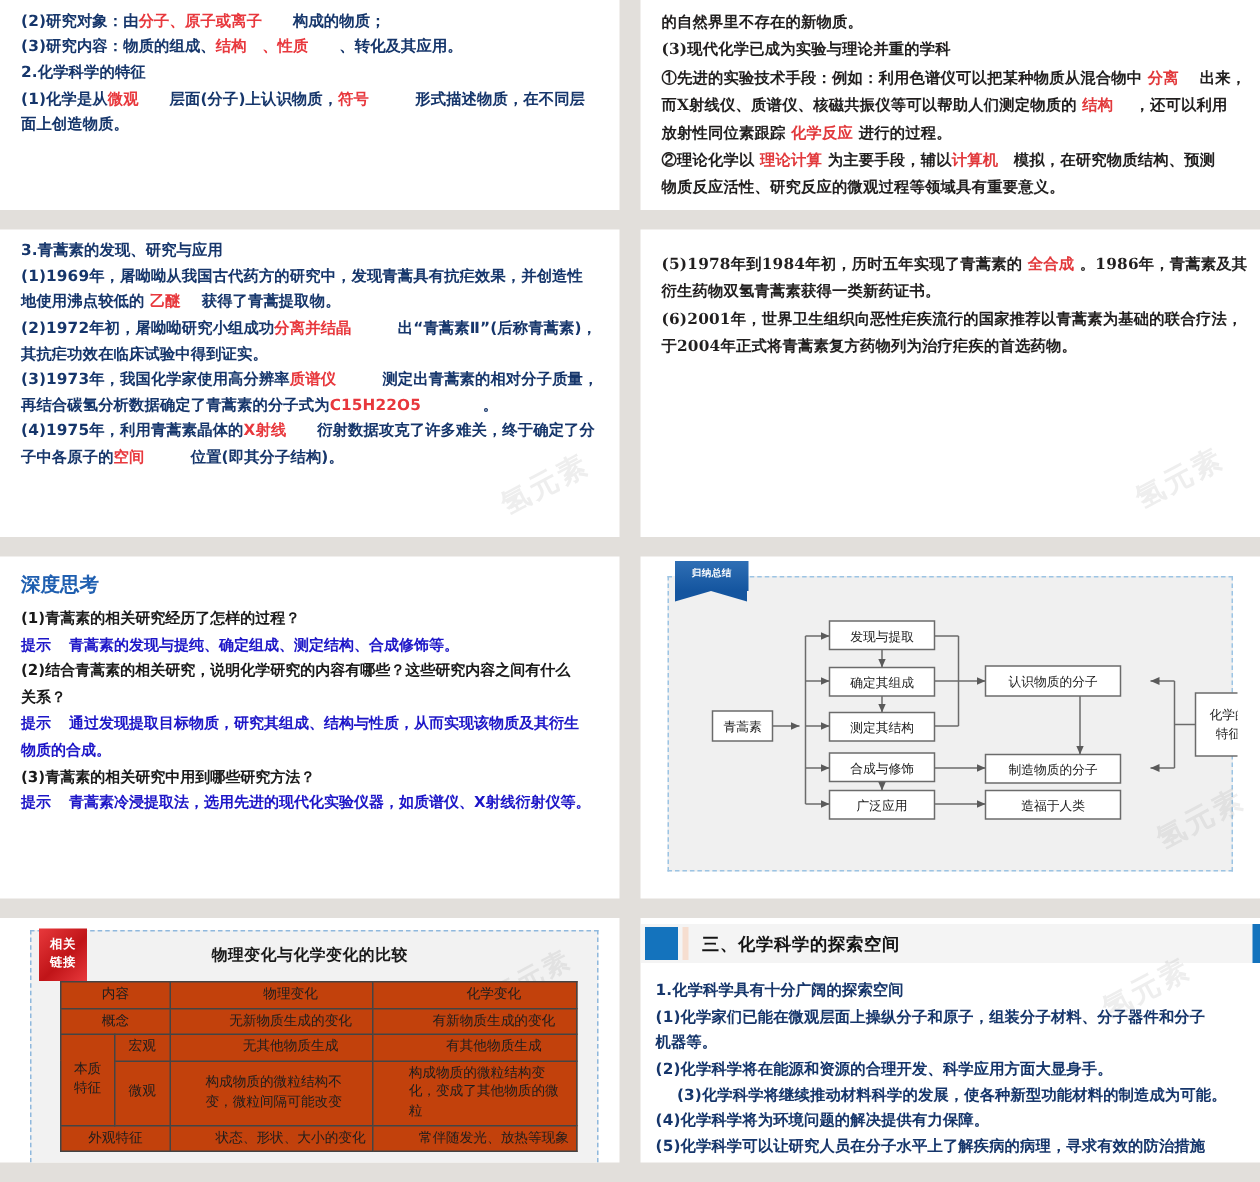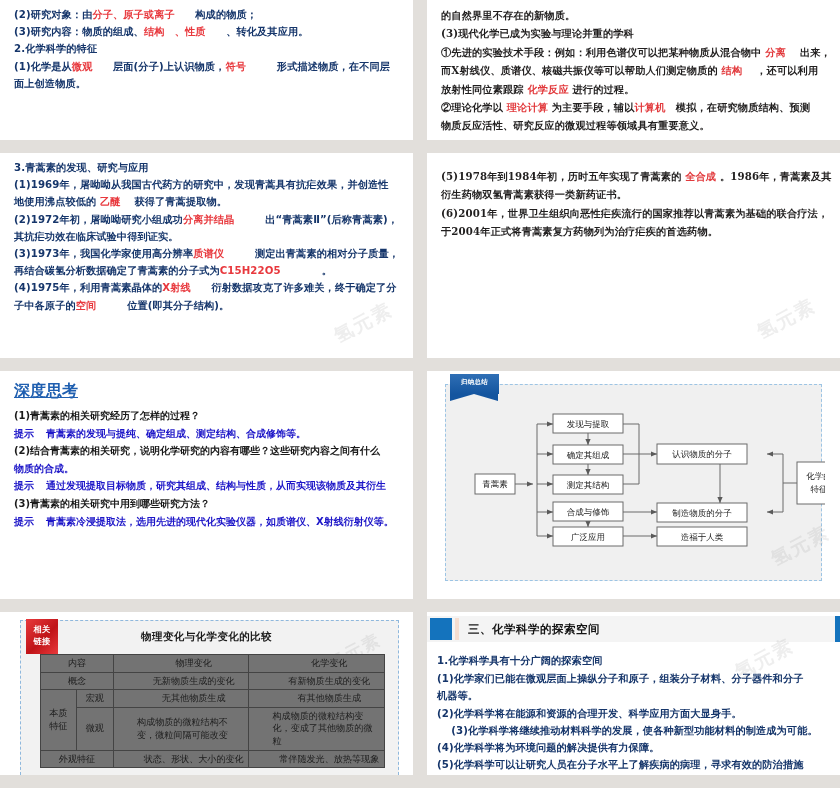--- a/index.html
+++ b/index.html
@@ -53,24 +53,23 @@
     line-height: 18.6px;
     color: #211f1f;
     font-weight: bold;
     letter-spacing: 0.15px;
   }
   .ser .red { color: #e2393c; }
 
   
   .dt-title {
     color: #1f5fb0;
-    font-size: 16px;
+    font-size: 13px;
     font-weight: bold;
     margin-bottom: 5px;
-    text-decoration: underline;
   }
   .q {
     font-size: 10px;
     line-height: 17.6px;
     color: #1a1a1a;
     font-weight: bold;
   }
   .tip {
     font-size: 10px;
     line-height: 17.6px;
@@ -158,21 +157,21 @@
     letter-spacing: .4px;
     z-index: 3;
   }
   table.cmp {
     position: absolute;
     left: 40px; top: 42px;
     width: 345px;
     border-collapse: collapse;
     font-size: 9.1px;
     color: #1d1d1d;
-    background: #737373;
+    background: #c2410c;
     z-index: 3;
   }
   table.cmp td {
     border: 1px solid #444;
     text-align: center;
     padding: 2px 3px;
     line-height: 12.6px;
     font-weight: normal;
   }
   table.cmp td.w1 { width: 36px; }
@@ -286,22 +285,23 @@
     <div class="wm" style="right:22px; bottom:26px;">氢元素</div>
   </div>
 
   <div class="card">
     <div class="pad" style="padding-top:10px">
       <div class="dt-title">深度思考</div>
       <div id="dt-items">
           <div class="q">(1)青蒿素的相关研究经历了怎样的过程？</div>
           <div class="tip"><span class="lbl">提示</span><span>青蒿素的发现与提纯、确定组成、测定结构、合成修饰等。</span></div>
           <div class="q">(2)结合青蒿素的相关研究，说明化学研究的内容有哪些？这些研究内容之间有什么</div>
+          <div class="q">关系？</div>
+          <div class="tip"><span class="lbl">提示</span><span>通过发现提取目标物质，研究其组成、结构与性质，从而实现该物质及其衍生</span></div>
           <div class="tip">物质的合成。</div>
-          <div class="tip"><span class="lbl">提示</span><span>通过发现提取目标物质，研究其组成、结构与性质，从而实现该物质及其衍生</span></div>
           <div class="q">(3)青蒿素的相关研究中用到哪些研究方法？</div>
           <div class="tip"><span class="lbl">提示</span><span>青蒿素冷浸提取法，选用先进的现代化实验仪器，如质谱仪、X射线衍射仪等。</span></div>
         </div>
     </div>
   </div>
 
   <div class="card">
     <div class="flowwrap">
       <div class="dashbox"></div>
       <div class="ribbon">

